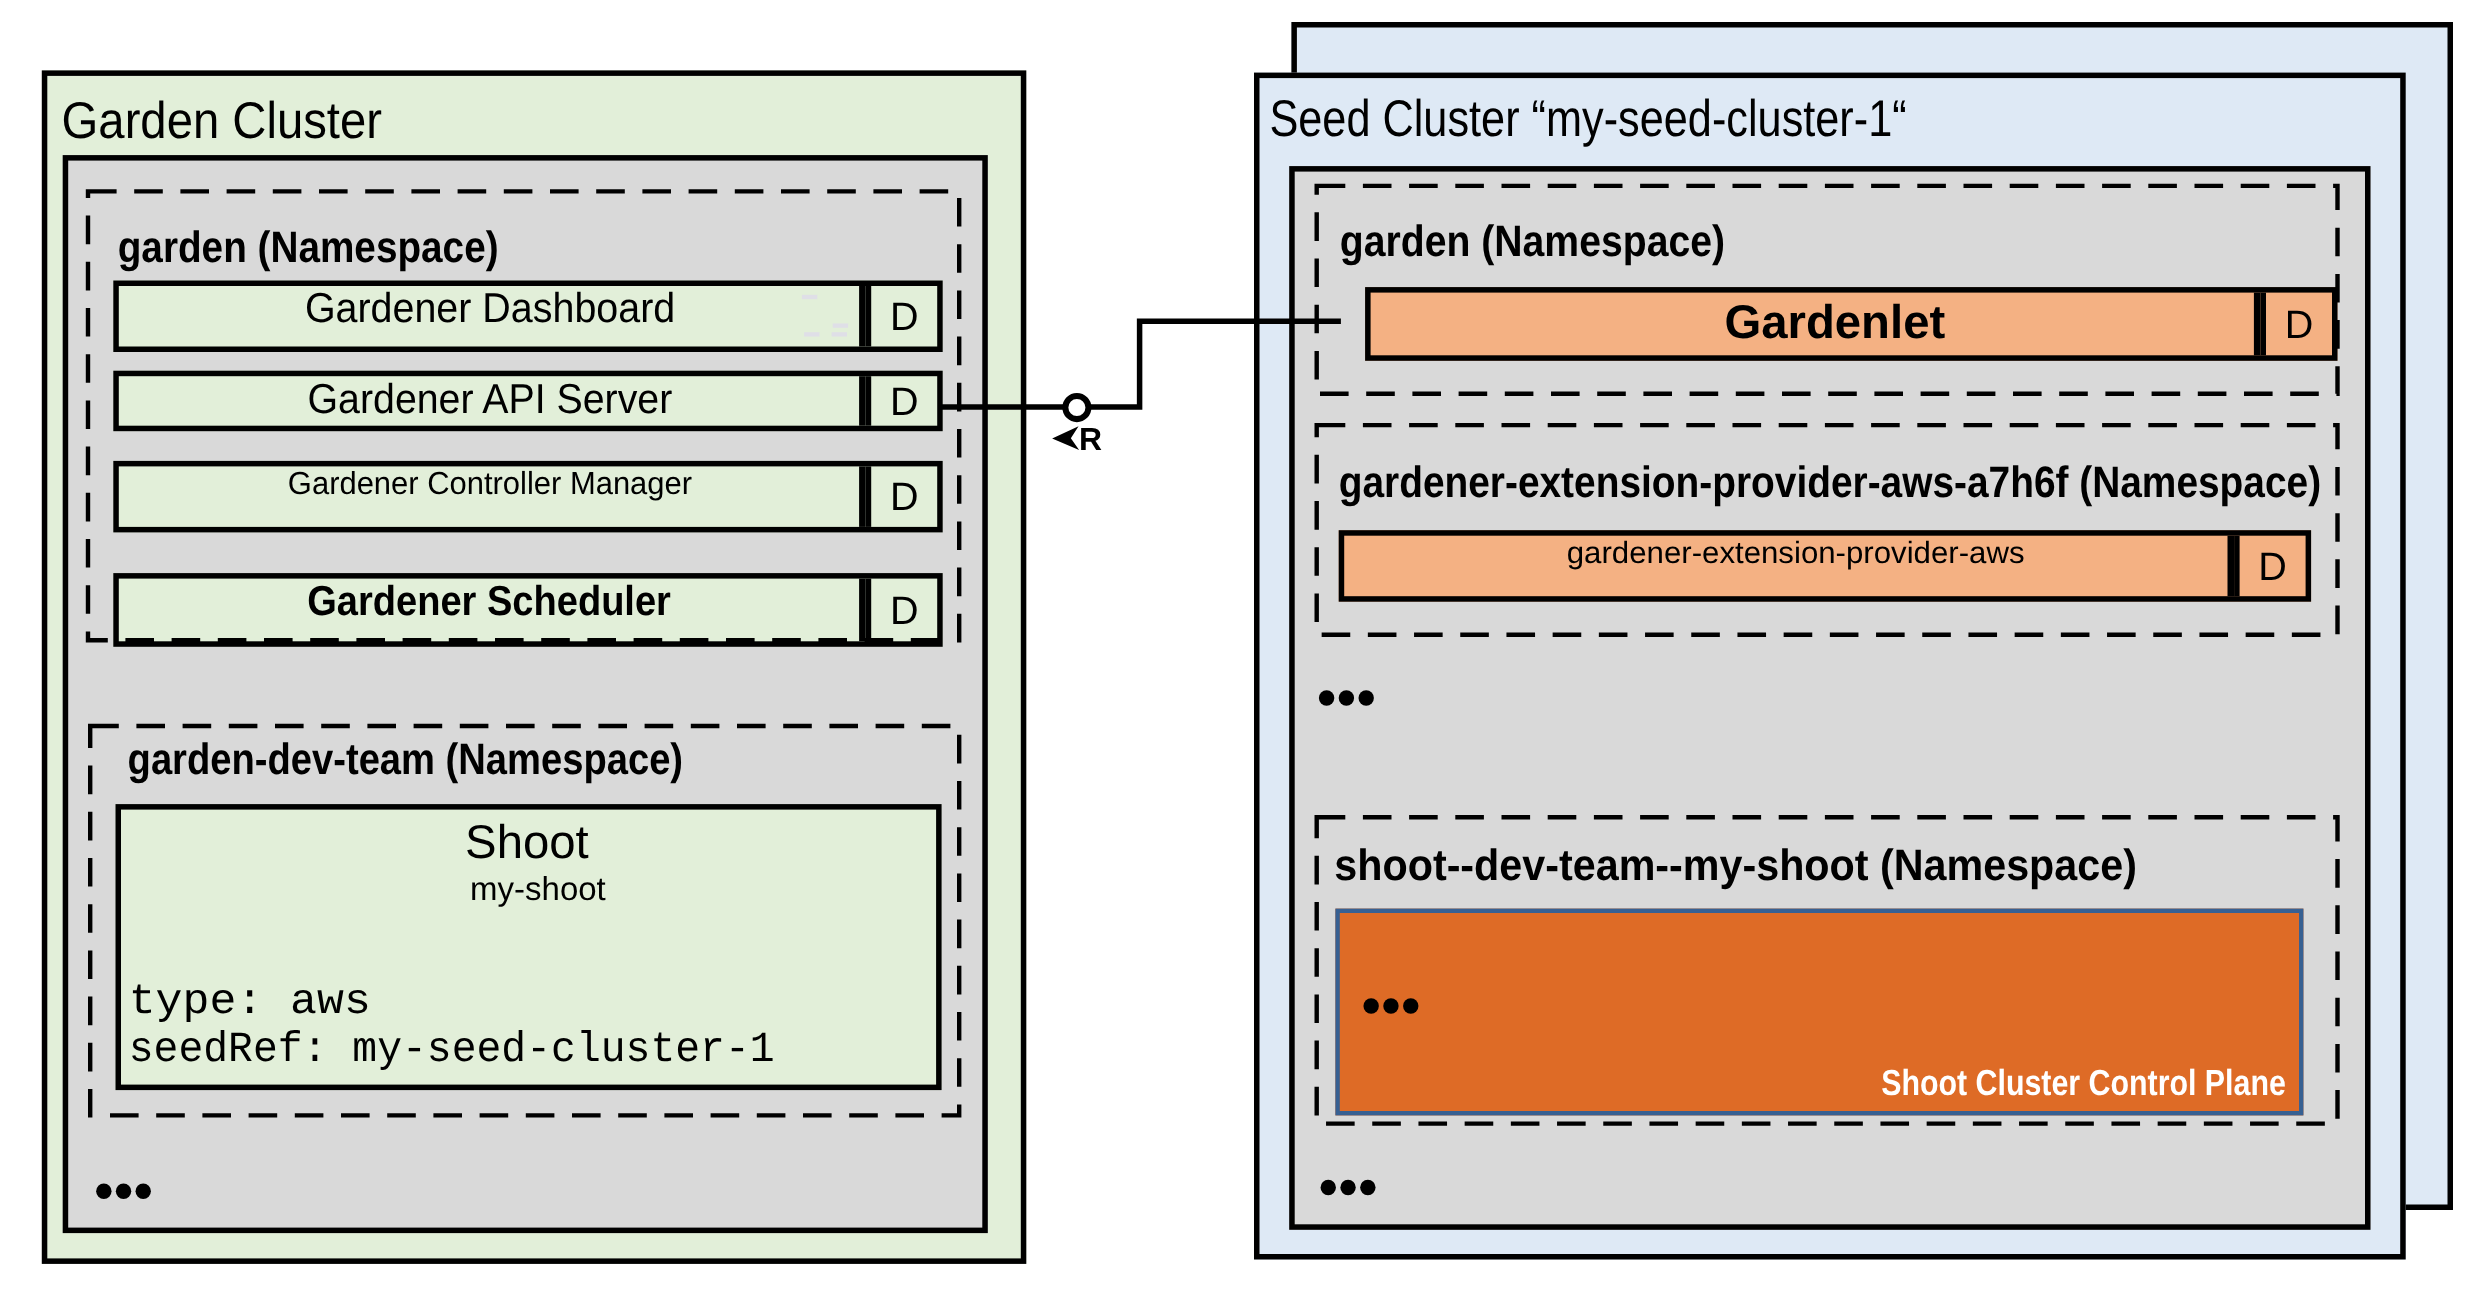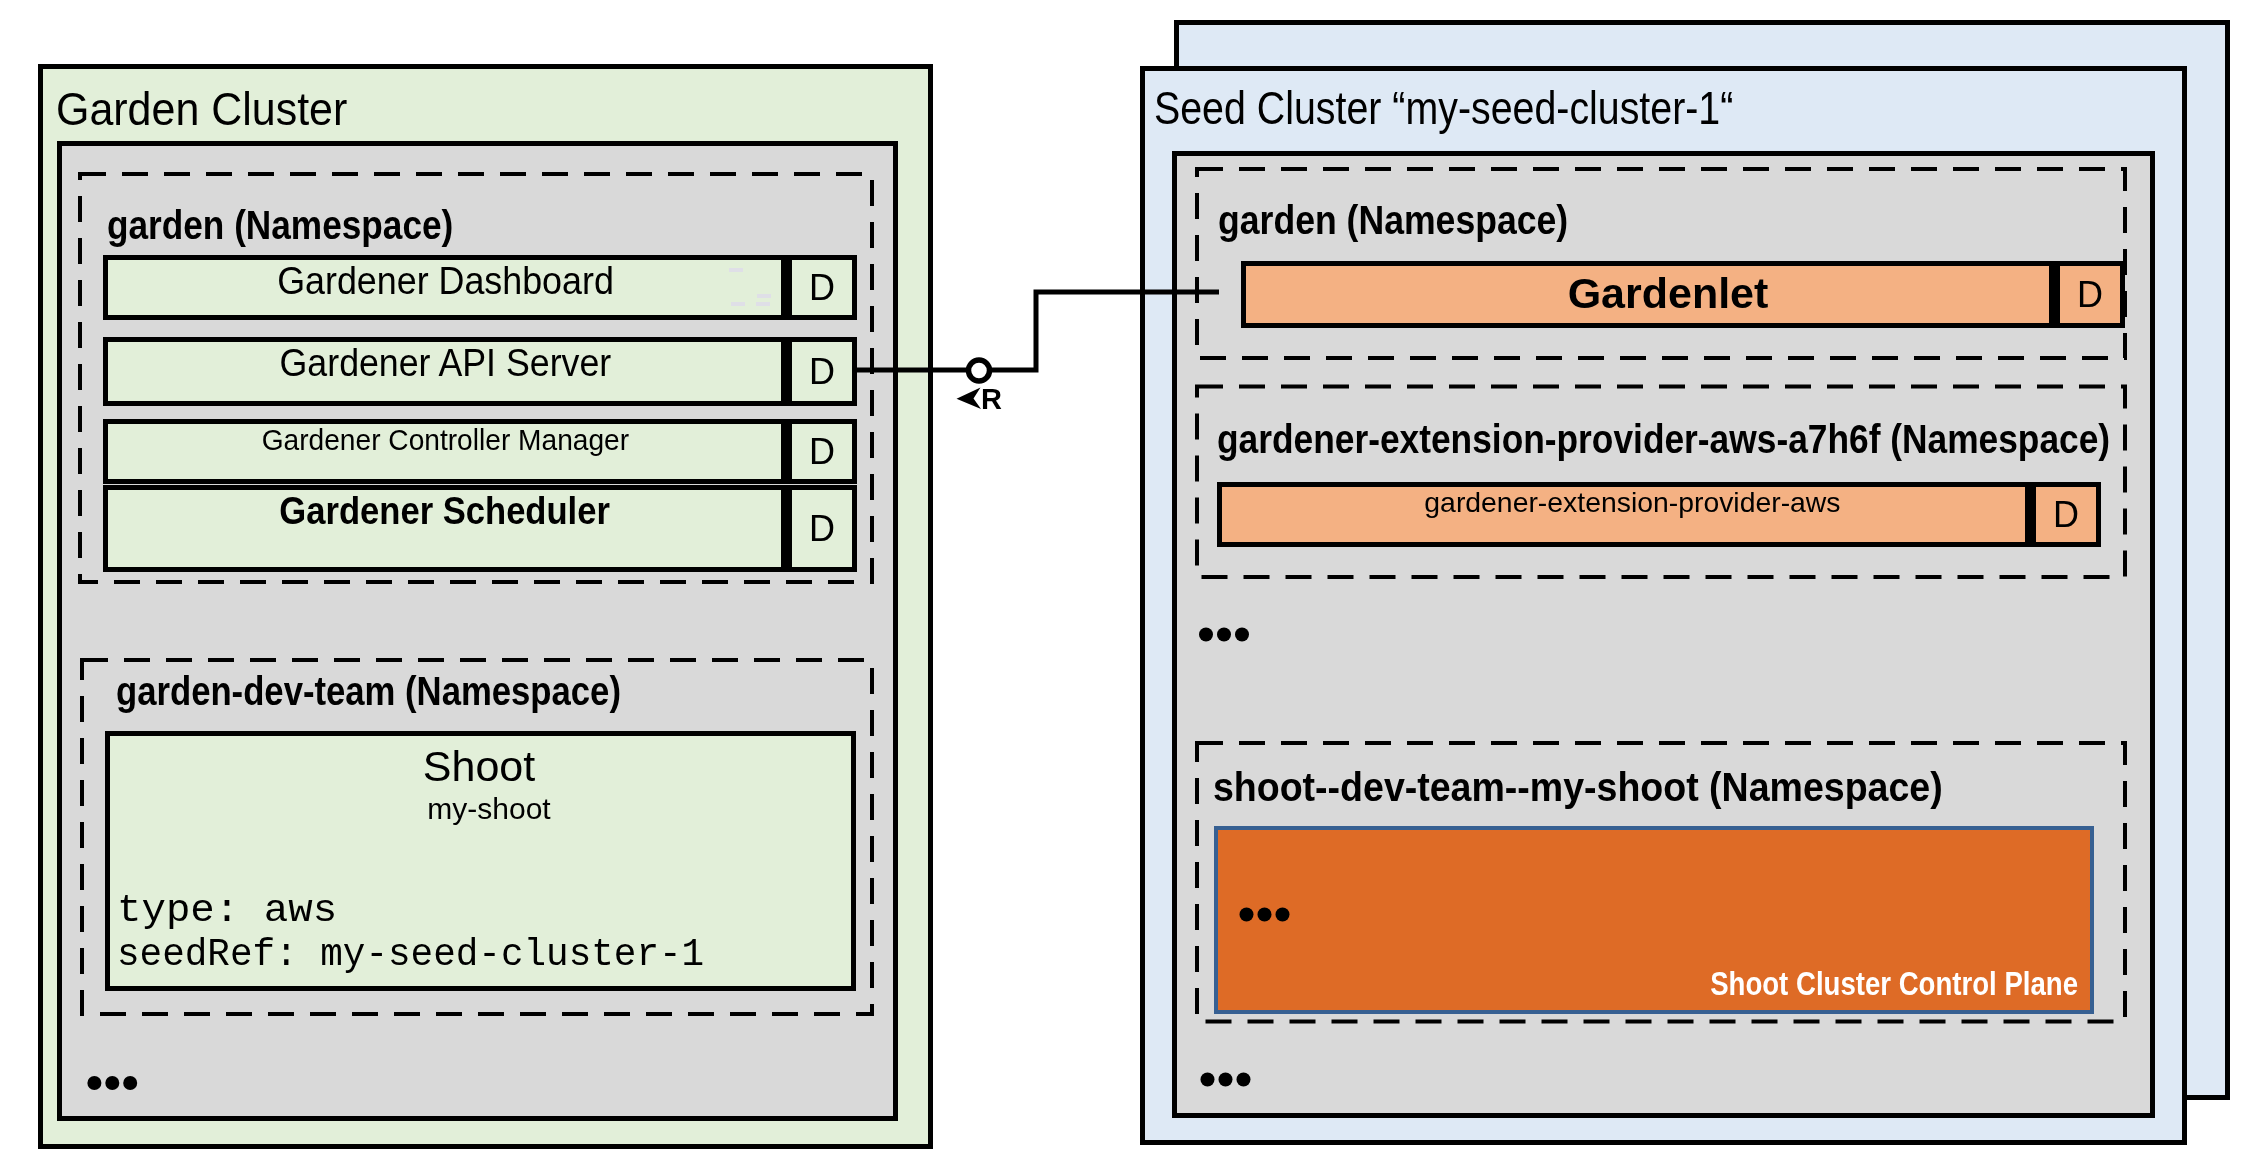--- a/index.html
+++ b/index.html
@@ -25,35 +25,35 @@
 
   <div class="t" id="nsL1" style="left:107px;top:204.5px;font-size:40px;line-height:40px;font-weight:bold;transform:scaleX(0.88);">garden (Namespace)</div>
 
   <div class="row" style="left:103px;top:255px;width:754px;height:65px;">
     <div class="lbl" style="right:70px;font-size:38px;">
         <span style="transform:scaleX(0.943);">Gardener Dashboard</span>
       </div>
     <div class="dsep" style="right:65px;"></div>
     <div class="dcell" style="right:0;width:65px;font-size:36px;">D</div>
   </div>
-  <div class="row" style="left:103px;top:337px;width:754px;height:69px;">
+  <div class="row" style="left:103px;top:337px;width:754px;height:55px;">
     <div class="lbl" style="right:70px;font-size:38px;">
         <span style="transform:scaleX(0.94);">Gardener API Server</span>
       </div>
     <div class="dsep" style="right:65px;"></div>
     <div class="dcell" style="right:0;width:65px;font-size:36px;">D</div>
   </div>
   <div class="row" style="left:103px;top:419px;width:754px;height:65px;">
     <div class="lbl" style="right:70px;font-size:29px;">
         <span style="transform:scaleX(0.97);">Gardener Controller Manager</span>
       </div>
     <div class="dsep" style="right:65px;"></div>
     <div class="dcell" style="right:0;width:65px;font-size:36px;">D</div>
   </div>
-  <div class="row" style="left:103px;top:485px;width:754px;height:87px;">
+  <div class="row" style="left:103px;top:521px;width:754px;height:67px;">
     <div class="lbl" style="right:70px;font-size:38px;font-weight:bold;">
         <span style="transform:scaleX(0.91);">Gardener Scheduler</span>
       </div>
     <div class="dsep" style="right:65px;"></div>
     <div class="dcell" style="right:0;width:65px;font-size:36px;">D</div>
   </div>
 
   <div class="abs" style="left:729px;top:268px;width:14px;height:4px;background:#DFDFE7;"></div>
   <div class="abs" style="left:757px;top:294px;width:14px;height:4px;background:#DFDFE7;"></div>
   <div class="abs" style="left:731px;top:302px;width:14px;height:4px;background:#DFDFE7;"></div>

